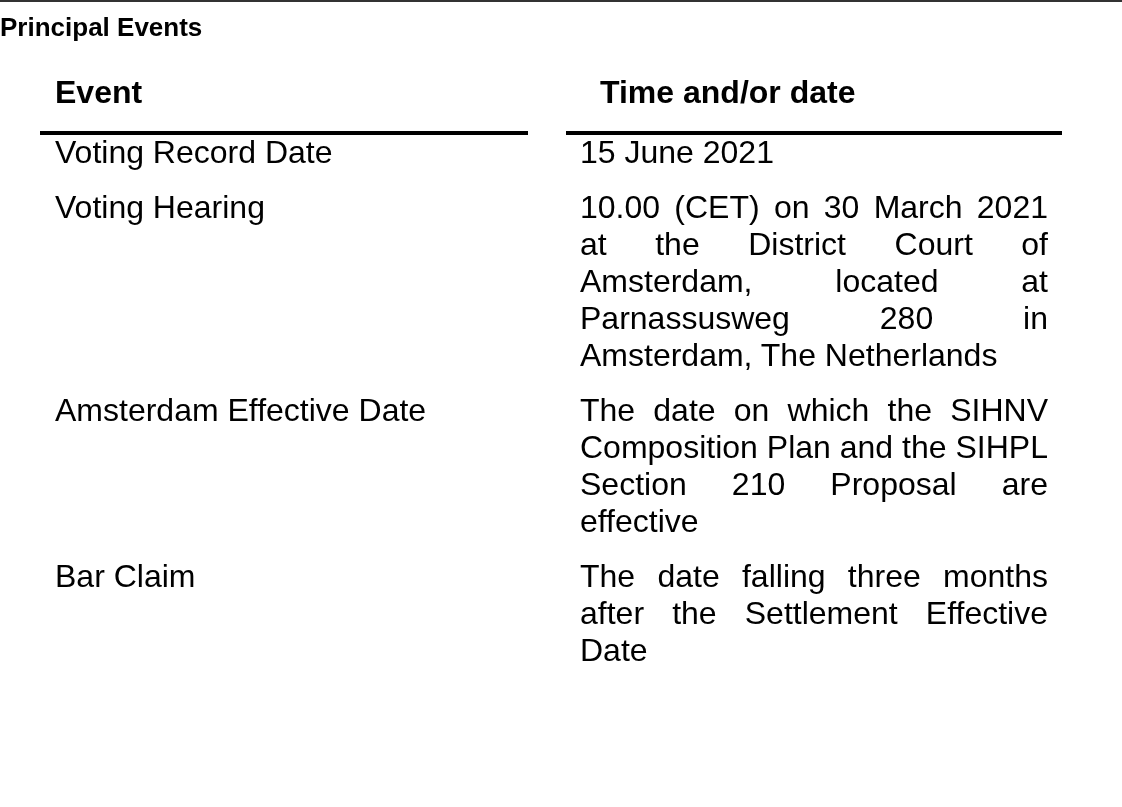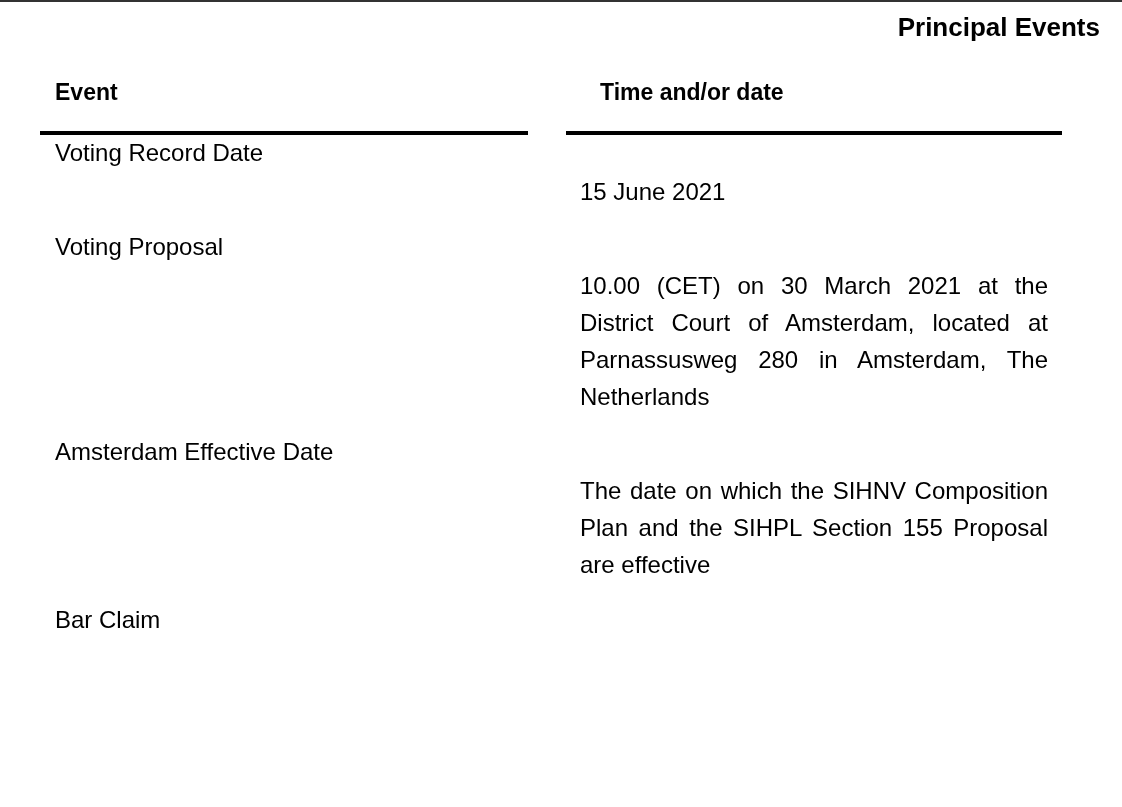--- a/index.html
+++ b/index.html
@@ -1,56 +1,57 @@
 <!DOCTYPE html>
 <html><head>
 <meta charset="utf-8">
 <style>
   html, body { margin:0; padding:0; background:#ffffff; }
   body { width:1122px; height:807px; overflow:hidden; position:relative;
          font-family:"Liberation Sans", sans-serif; color:#000; }
   .top-rule { position:absolute; left:0; top:0; width:1122px; height:2px; background:#333; }
-  .title { position:absolute; left:0; width:1100px; top:11px; text-align:right;
+  .title { position:absolute; left:0; width:1100px; top:11px; text-align:left;
            font-weight:bold; font-size:26px; line-height:32px; }
-  .hdr { position:absolute; top:77px; font-weight:bold; font-size:23px; line-height:30px; }
+  .hdr { position:absolute; top:77px; font-weight:bold; font-size:32px; line-height:30px; }
   .hdr.left { left:55px; }
   .hdr.right { left:600px; }
   .rule { position:absolute; top:131px; height:4px; background:#000; }
   .rule.left { left:40px; width:488px; }
   .rule.right { left:566px; width:496px; }
   .rows { position:absolute; top:134px; left:0; width:1122px; }
   .row { position:relative; display:flex; padding-top:0; margin-bottom:18px; }
-  .cell { font-size:24px; line-height:37px; }
+  .cell { font-size:32px; line-height:37px; }
   .cell.event { position:absolute; left:55px; width:460px; }
-  .cell.time { margin-left:580px; width:468px; text-align:justify;margin-top:39px; }
+  .cell.time { margin-left:580px; width:468px; text-align:justify; }
 </style>
 </head>
 <body>
 
 <div class="top-rule"></div>
 
 <div class="title">Principal Events</div>
 
 <div class="hdr left">Event</div>
 <div class="hdr right">Time and/or date</div>
 
 <div class="rule left"></div>
 <div class="rule right"></div>
 
 <div class="rows">
   <div class="row">
     <div class="cell event">Voting Record Date</div>
     <div class="cell time">15 June 2021</div>
   </div>
   <div class="row">
-    <div class="cell event">Voting Proposal</div>
+    <div class="cell event">Voting Hearing</div>
     <div class="cell time">10.00 (CET) on 30 March 2021 at the District Court of Amsterdam, located at Parnassusweg 280 in Amsterdam, The Netherlands</div>
   </div>
   <div class="row">
     <div class="cell event">Amsterdam Effective Date</div>
-    <div class="cell time">The date on which the SIHNV Composition Plan and the SIHPL Section 155 Proposal are effective</div>
+    <div class="cell time">The date on which the SIHNV Composition Plan and the SIHPL Section 210 Proposal are effective</div>
   </div>
   <div class="row">
     <div class="cell event">Bar Claim</div>
+    <div class="cell time">The date falling three months after the Settlement Effective Date</div>
   </div>
   <div class="row">
   </div>
 </div>
 
 </body></html>

